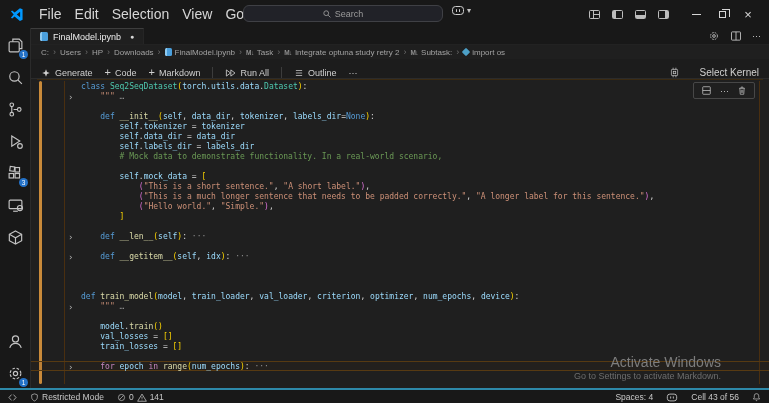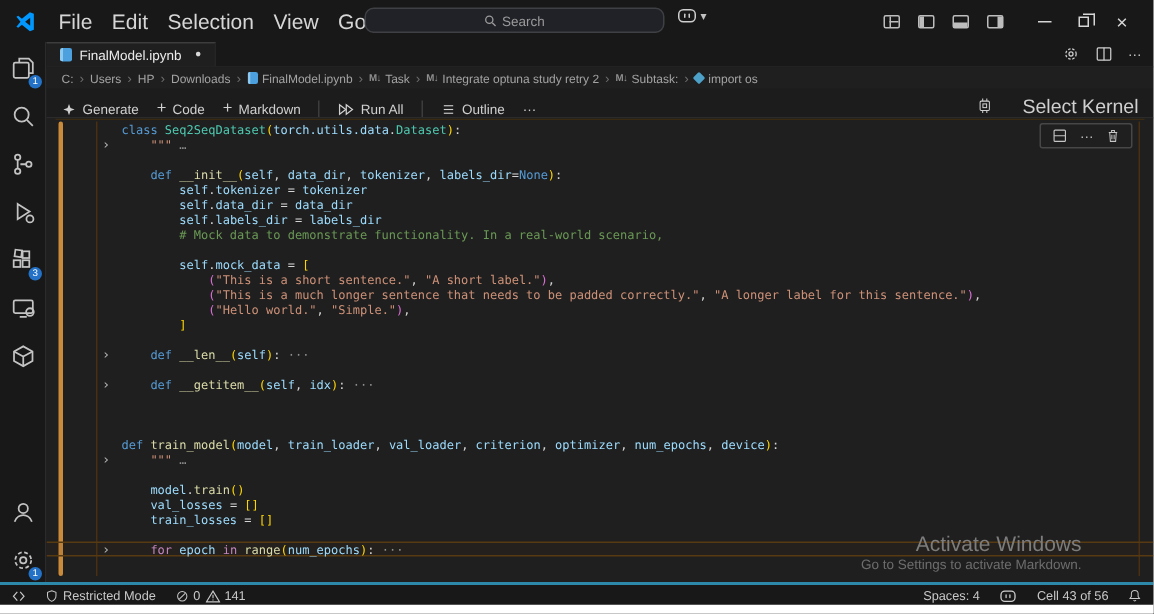--- a/index.html
+++ b/index.html
@@ -55,21 +55,21 @@
   .md-ic{font-size:6.5px;color:#8f8f8f;letter-spacing:-.5px;font-weight:bold}
   .nb-ic{display:inline-block;width:8px;height:9px;background:#4ba0dd;border-radius:1.5px;border-left:2px solid #8ecaf0}
   .nb-ic.sm{width:7px;height:8px}
   .code-ic{display:inline-block;width:6px;height:6px;background:#4da0c7;transform:rotate(45deg);border-radius:1px}
 
   .nbtoolbar{height:20px;background:#1c1c1c;border-bottom:1px solid #2b2b2b;display:flex;align-items:flex-end;padding:0 10px;gap:12px;font-size:9px;color:#d0d0d0;position:relative}
   .tb-btn{display:flex;align-items:center;gap:4px;white-space:nowrap}
   .tb-btn svg{stroke:#d0d0d0;fill:none;stroke-width:1.2}
   .tb-div{width:1px;height:11px;background:#3c3c3c}
   .plus{font-size:11px;line-height:1;color:#d0d0d0}
-  .kernel-btn{margin-left:auto;display:flex;align-items:center;gap:20px;font-size:13px}
+  .kernel-btn{margin-left:auto;display:flex;align-items:center;gap:20px;font-size:10px}
 
   
   .editor{position:relative;flex:1;background:#1f1f1f;overflow:hidden}
   .cell-top{position:absolute;top:0;left:6px;right:6px;height:1px;background:#3a2a12}
   .cell-focus-bar{position:absolute;left:8px;top:2px;bottom:4px;width:2.5px;background:var(--accent,#c98a3a);border-radius:2px}
   .cell-border-left{position:absolute;left:33px;top:2px;bottom:4px;width:1px;background:var(--cellborder,#4a2f10)}
   .cell-border-right{position:absolute;right:9px;top:2px;bottom:4px;width:1px;background:var(--cellborder,#4a2f10)}
   .code{position:absolute;left:0;right:0;top:3px;font-family:"DejaVu Sans Mono","Liberation Mono",monospace;font-size:8px;line-height:10px;color:#d4d4d4}
   .line{position:relative;height:10px;white-space:pre;padding-left:50px}
   .line .fold{position:absolute;left:37px;top:0;color:#b5b5b5;font-size:9px}

